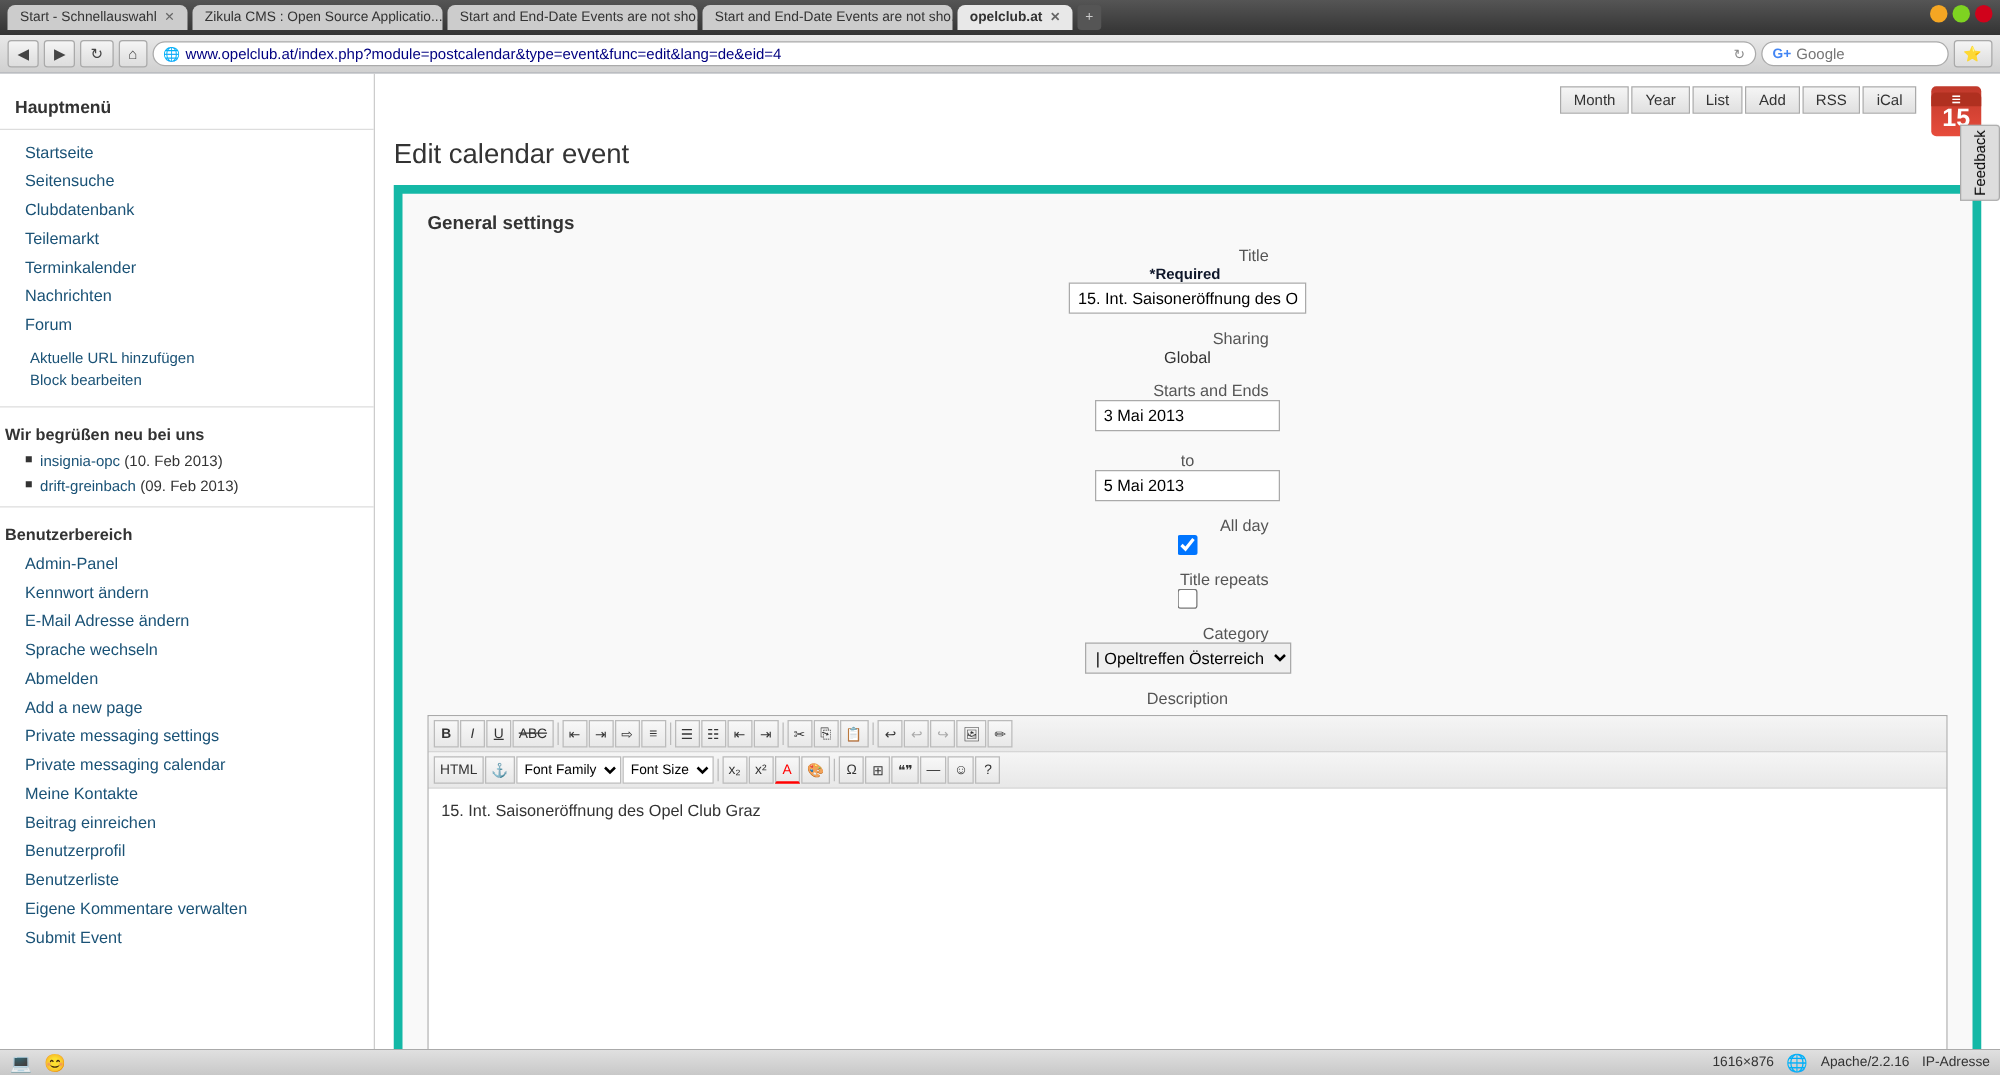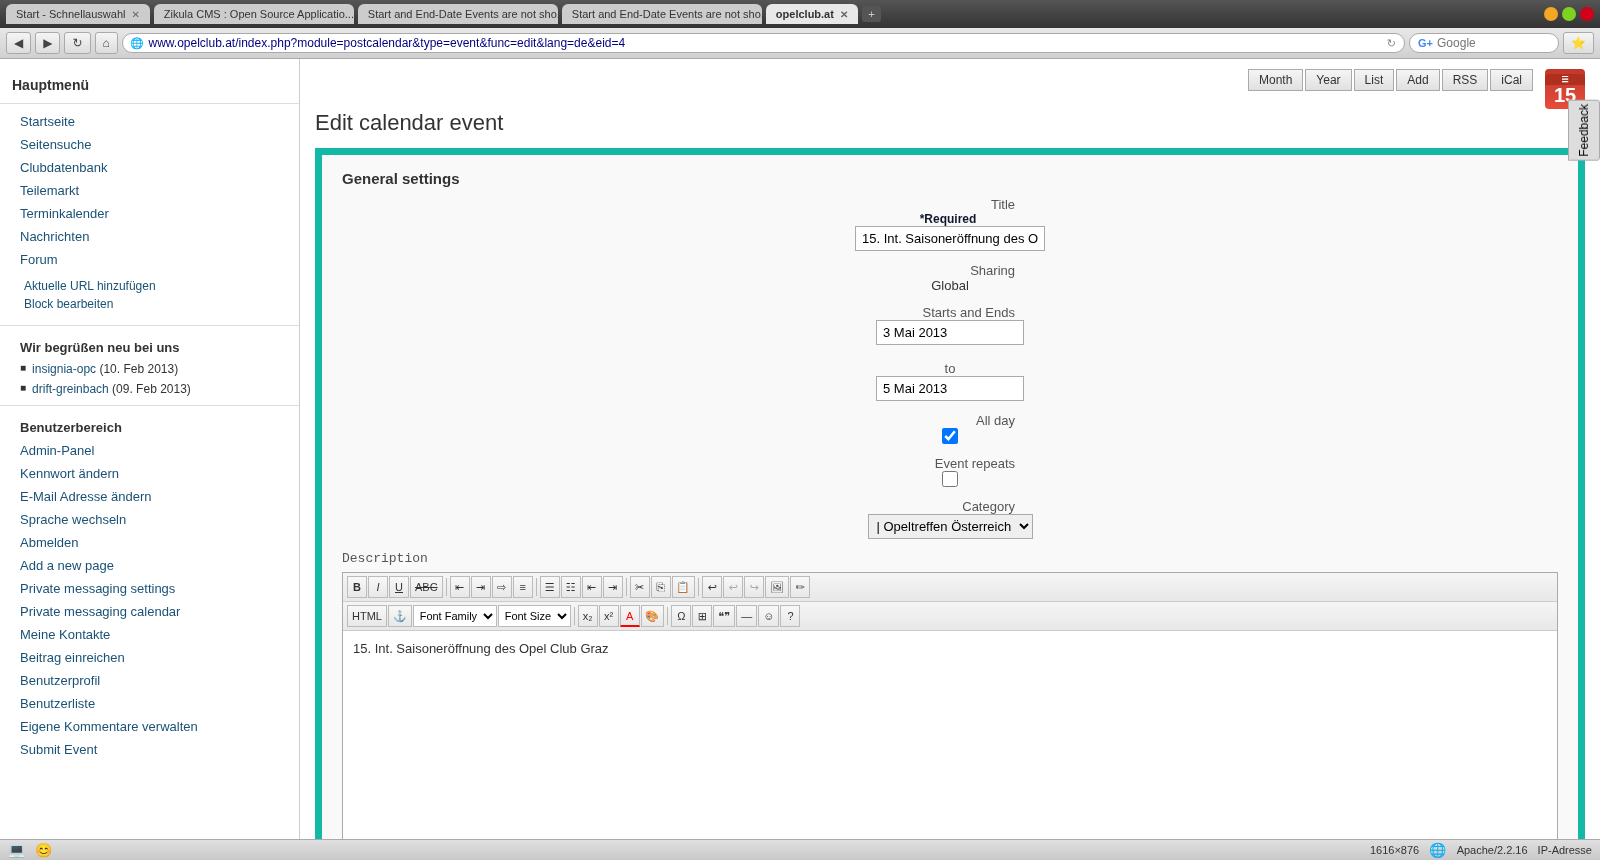--- a/index.html
+++ b/index.html
@@ -1,17 +1,17 @@
 <!DOCTYPE html>
 <html><head>
   <meta charset="utf-8">
   <style>
     * { box-sizing: border-box; margin: 0; padding: 0; }
     body { font-family: Arial, sans-serif; font-size: 13px; background: #c8d0e0; overflow-x: hidden; }
-    .title-bar { display: flex; align-items: center; background: linear-gradient(to bottom, #555, #333); padding: 4px 6px; gap: 4px; }
+    .title-bar { display: flex; background: linear-gradient(to bottom, #555, #333); padding: 4px 6px; gap: 4px; }
     .tab { display: inline-flex; align-items: center; background: #ccc; border-radius: 6px 6px 0 0; padding: 4px 10px; font-size: 11px; color: #333; gap: 6px; max-width: 200px; overflow: hidden; white-space: nowrap; }
     .tab.active { background: #e8e8e8; font-weight: bold; }
     .tab-close { font-size: 10px; color: #666; cursor: pointer; }
     .new-tab-btn { background: #555; color: #ccc; border: none; border-radius: 3px; padding: 2px 6px; font-size: 11px; cursor: pointer; }
     .window-controls { margin-left: auto; display: flex; gap: 4px; }
     .win-btn { width: 14px; height: 14px; border-radius: 50%; border: none; cursor: pointer; }
     .win-min { background: #f5a623; }
     .win-max { background: #7ed321; }
     .win-close { background: #d0021b; }
 
@@ -26,21 +26,21 @@
 
     
     .page-wrapper { display: flex; min-height: 800px; background: #e8ecf0; }
 
     
     .sidebar { width: 300px; background: white; padding: 10px 0; border-right: 1px solid #ccc; min-height: 780px; }
     .sidebar-section-title { font-weight: bold; font-size: 14px; color: #333; padding: 8px 12px 4px; }
     .sidebar-item { display: block; color: #1a5276; text-decoration: none; padding: 4px 20px; font-size: 13px; cursor: pointer; }
     .sidebar-link { color: #1a5276; text-decoration: none; font-size: 12px; padding: 2px 12px; display: block; cursor: pointer; }
     .sidebar-divider { border: none; border-top: 1px solid #ddd; margin: 6px 0; }
-    .sidebar-subsection { font-weight: bold; font-size: 13px; color: #333; padding: 8px 20px 4px; }
+    .sidebar-subsection { font-weight: bold; font-size: 13px; color: #333; padding: 8px 4px 4px; }
     .bullet-item { padding: 3px 12px 3px 20px; font-size: 12px; color: #333; display: flex; align-items: flex-start; gap: 6px; }
     .bullet { color: #333; font-size: 10px; }
     .bullet-link { color: #1a5276; text-decoration: none; font-size: 12px; cursor: pointer; }
 
     
     .main-content { flex: 1; padding: 10px 15px; background: white; }
 
     
     .top-nav { display: flex; justify-content: flex-end; gap: 2px; margin-bottom: 1px; align-items: flex-start; }
     .top-nav-btn { background: linear-gradient(to bottom, #f5f5f5, #e0e0e0); border: 1px solid #aaa; padding: 3px 10px; font-size: 12px; cursor: pointer; color: #333; }
@@ -57,21 +57,21 @@
     .form-label { width: 160px; text-align: right; padding-right: 15px; color: #555; font-size: 13px; flex-shrink: 0; }
     .required-label { color: #0f172a; font-weight: bold; font-size: 12px; margin-right: 4px; }
     .form-input { flex: 1; border: 1px solid #aaa; padding: 4px 6px; font-size: 13px; }
     .form-input-date { border: 1px solid #aaa; padding: 4px 6px; font-size: 13px; width: 148px; }
     .to-label { padding: 0 8px; color: #555; margin-top: 16px; }
     .sharing-value { color: #333; font-size: 13px; }
     .checkbox-input { width: 16px; height: 16px; }
     .select-input { border: 1px solid #aaa; padding: 3px 4px; font-size: 13px; }
 
     
-    .desc-label { text-align: left; font-size: 13px; color: #555; margin-bottom: 6px; font-family: Liberation Mono, monospace; }
+    .desc-label { text-align: center; font-size: 13px; color: #555; margin-bottom: 6px; }
     .editor-container { border: 1px solid #aaa; }
     .toolbar { background: linear-gradient(to bottom, #f5f5f5, #e8e8e8); border-bottom: 1px solid #ccc; padding: 3px 4px; display: flex; flex-wrap: wrap; gap: 1px; align-items: center; }
     .tb-btn { background: linear-gradient(to bottom, #f8f8f8, #e8e8e8); border: 1px solid #bbb; padding: 2px 4px; font-size: 11px; cursor: pointer; min-width: 20px; text-align: center; color: #333; display: inline-flex; align-items: center; justify-content: center; height: 22px; }
     .tb-sep { width: 1px; background: #bbb; margin: 0 2px; height: 18px; align-self: center; }
     .tb-select { border: 1px solid #bbb; padding: 1px 2px; font-size: 11px; height: 22px; background: white; cursor: pointer; }
     .editor-body { background: white; padding: 10px; min-height: 250px; font-size: 13px; }
     .editor-text { color: #333; }
 
     
     .status-bar { background: linear-gradient(to bottom, #e0e0e0, #c8c8c8); border-top: 1px solid #aaa; padding: 2px 8px; display: flex; align-items: center; gap: 10px; font-size: 11px; color: #333; position: fixed; bottom: 0; left: 0; right: 0; }
@@ -211,21 +211,21 @@
         <span class="to-label">to</span>
         <input class="form-input-date" type="text" value="5 Mai 2013" style="">
       </div>
 
       <div class="form-row">
         <div class="form-label">All day</div>
         <input class="checkbox-input" type="checkbox" checked="" style="">
       </div>
 
       <div class="form-row">
-        <div class="form-label">Event repeats</div>
+        <div class="form-label">Title repeats</div>
         <input class="checkbox-input" type="checkbox" style="">
       </div>
 
       <div class="form-row">
         <div class="form-label">Category</div>
         <select class="select-input">
           <option>| Opeltreffen Österreich</option>
         </select>
       </div>
 

